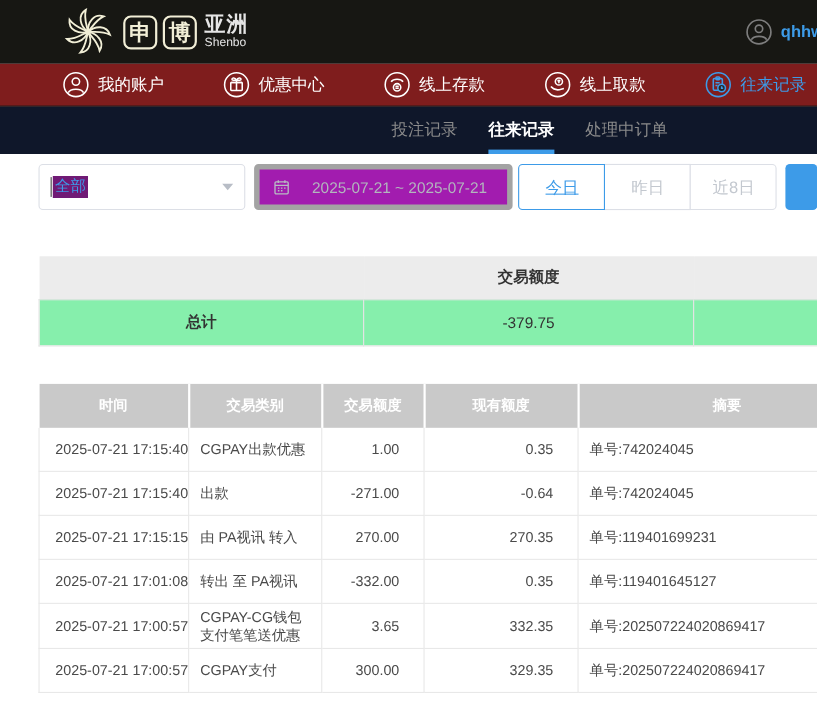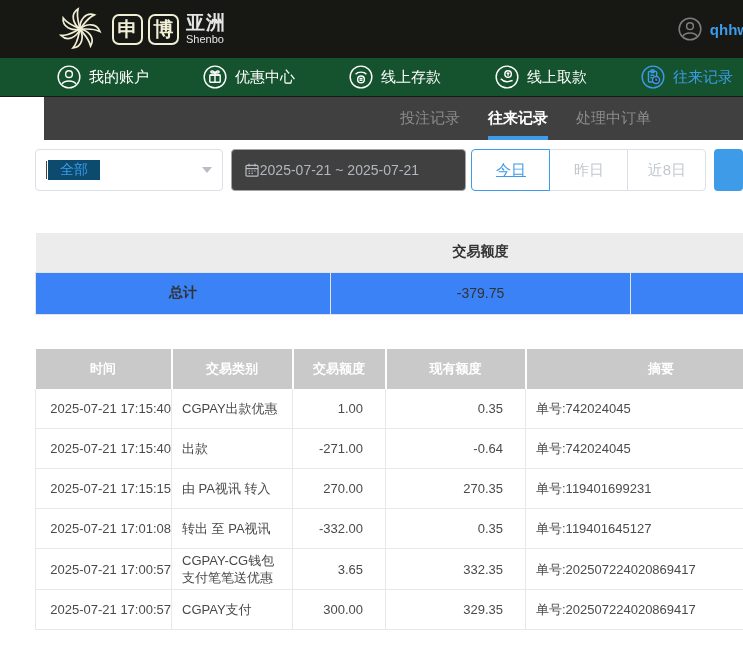--- a/index.html
+++ b/index.html
@@ -14,65 +14,65 @@
     color:#f1eed6; font-size:20px; font-weight:bold; display:flex; align-items:center;
     justify-content:center; margin-right:5px; }
   .logo-text { color:#e5e5e5; line-height:1; margin-left:2px; }
   .logo-region { font-size:19px; font-weight:bold; letter-spacing:1px; }
   .logo-sub { font-size:11px; margin-top:2px; }
   .user-box { margin-left:auto; margin-right:-6px; display:flex; align-items:center;
     gap:7px; cursor:pointer; white-space:nowrap; }
   .user-name { color:#3d9be8; font-size:15px; font-weight:600; }
 
   
-  .nav-bar { height:39px; background:#14532d; border-bottom:1px solid #181818;
+  .nav-bar { height:39px; background:#7f1d1d; border-bottom:1px solid #181818;
     display:flex; align-items:center; justify-content:space-between;
     padding:0 10px 0 56px; }
   .nav-item { display:flex; align-items:center; gap:7px; color:#fff;
     font-size:15px; cursor:pointer; }
   .nav-item svg { width:26px; height:26px; }
   .nav-item.active { color:#3d9be8; }
 
   
-  .sub-nav { height:43px; background:#404040; display:flex; align-items:stretch;
-    padding-left:356px; gap:28px;margin-left:44px; }
+  .sub-nav { height:43px; background:#0f172a; display:flex; align-items:stretch;
+    padding-left:356px; gap:28px; }
   .tab { display:flex; align-items:center; color:#8b8b8b; font-size:15px;
     cursor:pointer; border-bottom:4px solid transparent; padding-top:4px; }
   .tab.active { color:#ffffff; font-weight:bold; border-bottom-color:#3d9be8; }
 
   
   .filter-row { margin:9px 0 0 35px; display:flex; align-items:center; height:42px; }
   .select-box { width:196px; height:42px; border:1px solid #dcdfe6; border-radius:4px;
     display:flex; align-items:center; padding:0 10px; cursor:pointer; background:#fff; }
   .sel-caret { width:1px; height:18px; background:#444; margin-right:1px; }
-  .sel-text { font-size:14px; color:#3d9be8; background:#0c4a6e; padding:1px 12px; }
+  .sel-text { font-size:14px; color:#3d9be8; background:#701a75; padding:1px 2px; }
   .sel-arrow { margin-left:auto; width:0; height:0; border-left:5px solid transparent;
     border-right:5px solid transparent; border-top:6px solid #b8bdc6; }
-  .date-box { width:246px; height:42px; border:1px solid #a3a3a3; border-radius:4px;
-    margin-left:8px; display:flex; align-items:center; padding:0 12px; gap:0;
-    background:#404040; cursor:pointer; }
+  .date-box { width:246px; height:42px; border:5px solid #a3a3a3; border-radius:4px;
+    margin-left:8px; display:flex; align-items:center; padding:0 12px; gap:20px;
+    background:#a21caf; cursor:pointer; }
   .date-text { font-size:14px; color:#b2b6bd; }
   .btn-group { display:flex; margin-left:5px; }
   .qbtn { width:79px; height:42px; background:#fff; border:1px solid #dcdfe6;
     color:#c3c8cf; font-size:15px; cursor:pointer;
     font-family:"Liberation Sans","DejaVu Sans",sans-serif; }
   .qbtn + .qbtn { margin-left:-1px; }
   .qbtn:first-child { border-radius:4px 0 0 4px;text-decoration:underline; }
   .qbtn:last-child { border-radius:0 4px 4px 0; }
   .qbtn.active { color:#3d9be8; border-color:#3d9be8; position:relative; z-index:1; }
   .search-btn { width:30px; height:42px; margin-left:8px; background:#3d9be8;
     border:none; border-radius:4px; cursor:pointer; }
 
   
   .summary-table { margin:42px 0 0 35px; border-collapse:collapse;
     width:890px; table-layout:fixed; }
   .summary-table th { height:39px; background:#ececec; font-size:14px; color:#333;
     font-weight:bold; text-align:center; }
   .summary-table td { height:42px; border:1px solid #e3e3e3; font-size:14px;
-    color:#333; text-align:center; background:#3b82f6; }
+    color:#333; text-align:center; background:#86efac; }
   .summary-label { font-weight:bold; }
 
   
   .main-table { margin:34px 0 0 35px; border-collapse:collapse; width:760px;
     table-layout:fixed; }
   .main-table th { height:40px; background:#c9c9c9; color:#fff; font-size:13px;
     font-weight:bold; text-align:center; border-right:2px solid #fff; }
   .main-table th:last-child { border-right:none; }
   .main-table td { height:40px; font-size:13px; color:#4a4a4a;
     border-bottom:1px solid #e8e8e8; border-right:1px solid #e8e8e8;

